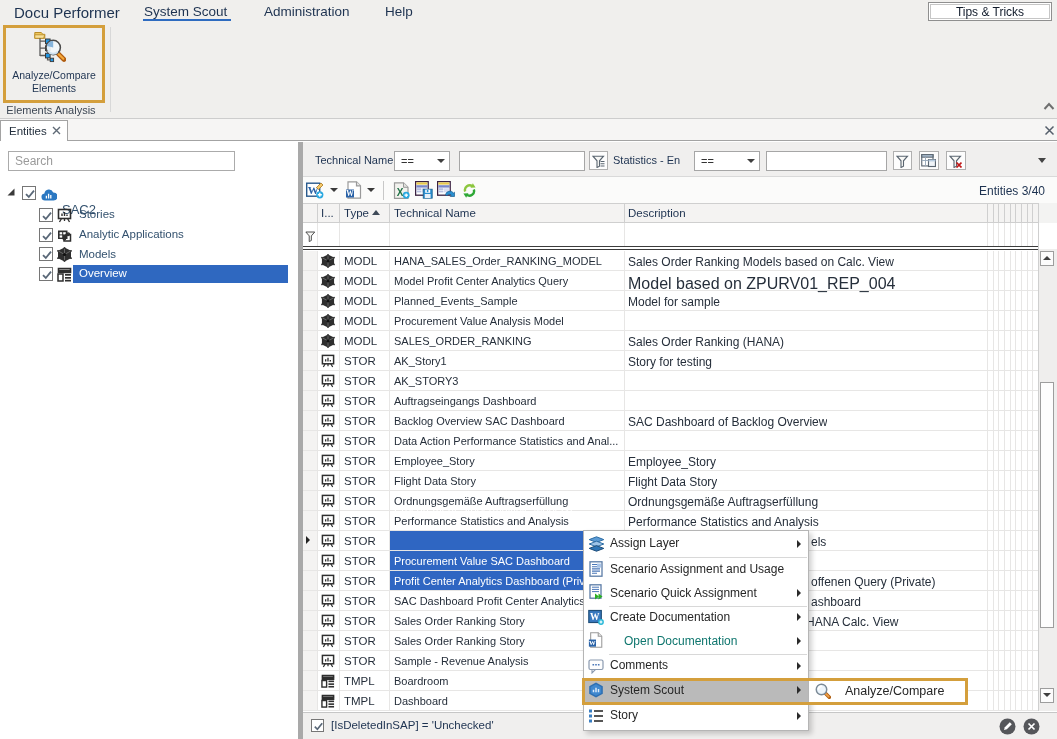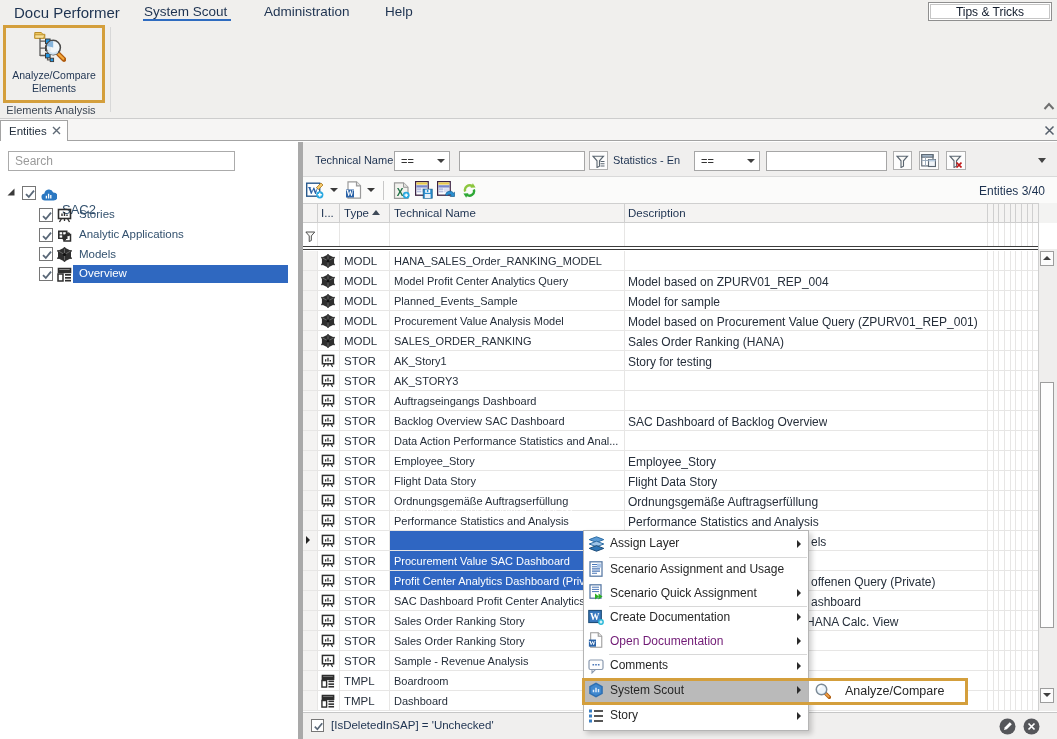--- a/index.html
+++ b/index.html
@@ -304,20 +304,21 @@
 <rect x="6.7" y="0.2" width="1.6" height="1.6" fill="#2e2e2e"></rect>
 <rect x="6.7" y="13.2" width="1.6" height="1.6" fill="#2e2e2e"></rect>
 <rect x="0.2" y="3.1" width="1.6" height="1.6" fill="#2e2e2e"></rect>
 <rect x="13.2" y="3.1" width="1.6" height="1.6" fill="#2e2e2e"></rect>
 <rect x="0.2" y="10.4" width="1.6" height="1.6" fill="#2e2e2e"></rect>
 <rect x="13.2" y="10.4" width="1.6" height="1.6" fill="#2e2e2e"></rect>
 </g>
       </svg></div>
 <div class="txt" style="left:344px;top:255px;font-size:11.5px;color:#262f3b">MODL</div>
 <div class="txt" style="left:394px;top:255px;font-size:11px;color:#262f3b;max-width:226px;overflow:hidden;text-overflow:ellipsis">HANA_SALES_Order_RANKING_MODEL</div>
+<div class="txt" style="left:628px;top:255px;font-size:12px;color:#262f3b;max-width:357px;overflow:hidden">Sales Order Ranking Models based on Calc. View</div>
 <div class="ab" style="left:303px;top:271px;width:14px;height:20px;background:#f4f3f2"></div>
 <div class="ab" style="left:303px;top:290px;width:735px;height:1px;background:#e7e6e5"></div>
 <div class="ab" style="left:317px;top:271px;width:1px;height:20px;background:#e7e6e5"></div>
 <div class="ab" style="left:339px;top:271px;width:1px;height:20px;background:#e7e6e5"></div>
 <div class="ab" style="left:389px;top:271px;width:1px;height:20px;background:#e7e6e5"></div>
 <div class="ab" style="left:624px;top:271px;width:1px;height:20px;background:#e7e6e5"></div>
 <div class="ab" style="left:987px;top:271px;width:1px;height:20px;background:#e7e6e5"></div>
 <div class="ab" style="left:992.7px;top:271px;width:1px;height:20px;background:#e7e6e5"></div>
 <div class="ab" style="left:998.3px;top:271px;width:1px;height:20px;background:#e7e6e5"></div>
 <div class="ab" style="left:1004.0px;top:271px;width:1px;height:20px;background:#e7e6e5"></div>
@@ -335,21 +336,21 @@
 <rect x="6.7" y="0.2" width="1.6" height="1.6" fill="#2e2e2e"></rect>
 <rect x="6.7" y="13.2" width="1.6" height="1.6" fill="#2e2e2e"></rect>
 <rect x="0.2" y="3.1" width="1.6" height="1.6" fill="#2e2e2e"></rect>
 <rect x="13.2" y="3.1" width="1.6" height="1.6" fill="#2e2e2e"></rect>
 <rect x="0.2" y="10.4" width="1.6" height="1.6" fill="#2e2e2e"></rect>
 <rect x="13.2" y="10.4" width="1.6" height="1.6" fill="#2e2e2e"></rect>
 </g>
       </svg></div>
 <div class="txt" style="left:344px;top:275px;font-size:11.5px;color:#262f3b">MODL</div>
 <div class="txt" style="left:394px;top:275px;font-size:11px;color:#262f3b;max-width:226px;overflow:hidden;text-overflow:ellipsis">Model Profit Center Analytics Query</div>
-<div class="txt" style="left:628px;top:275px;font-size:12px;color:#262f3b;max-width:357px;overflow:hidden">Model based on ZPURV01_REP_004</div>
+<div class="txt" style="left:628px;top:275px;font-size:16px;color:#262f3b;max-width:357px;overflow:hidden">Model based on ZPURV01_REP_004</div>
 <div class="ab" style="left:303px;top:291px;width:14px;height:20px;background:#f4f3f2"></div>
 <div class="ab" style="left:303px;top:310px;width:735px;height:1px;background:#e7e6e5"></div>
 <div class="ab" style="left:317px;top:291px;width:1px;height:20px;background:#e7e6e5"></div>
 <div class="ab" style="left:339px;top:291px;width:1px;height:20px;background:#e7e6e5"></div>
 <div class="ab" style="left:389px;top:291px;width:1px;height:20px;background:#e7e6e5"></div>
 <div class="ab" style="left:624px;top:291px;width:1px;height:20px;background:#e7e6e5"></div>
 <div class="ab" style="left:987px;top:291px;width:1px;height:20px;background:#e7e6e5"></div>
 <div class="ab" style="left:992.7px;top:291px;width:1px;height:20px;background:#e7e6e5"></div>
 <div class="ab" style="left:998.3px;top:291px;width:1px;height:20px;background:#e7e6e5"></div>
 <div class="ab" style="left:1004.0px;top:291px;width:1px;height:20px;background:#e7e6e5"></div>
@@ -399,21 +400,20 @@
 <rect x="6.7" y="0.2" width="1.6" height="1.6" fill="#2e2e2e"></rect>
 <rect x="6.7" y="13.2" width="1.6" height="1.6" fill="#2e2e2e"></rect>
 <rect x="0.2" y="3.1" width="1.6" height="1.6" fill="#2e2e2e"></rect>
 <rect x="13.2" y="3.1" width="1.6" height="1.6" fill="#2e2e2e"></rect>
 <rect x="0.2" y="10.4" width="1.6" height="1.6" fill="#2e2e2e"></rect>
 <rect x="13.2" y="10.4" width="1.6" height="1.6" fill="#2e2e2e"></rect>
 </g>
       </svg></div>
 <div class="txt" style="left:344px;top:315px;font-size:11.5px;color:#262f3b">MODL</div>
 <div class="txt" style="left:394px;top:315px;font-size:11px;color:#262f3b;max-width:226px;overflow:hidden;text-overflow:ellipsis">Procurement Value Analysis Model</div>
-<div class="txt" style="left:628px;top:315px;font-size:12px;color:#262f3b;max-width:357px;overflow:hidden">Model based on Procurement Value Query (ZPURV01_REP_001)</div>
 <div class="ab" style="left:303px;top:331px;width:14px;height:20px;background:#f4f3f2"></div>
 <div class="ab" style="left:303px;top:350px;width:735px;height:1px;background:#e7e6e5"></div>
 <div class="ab" style="left:317px;top:331px;width:1px;height:20px;background:#e7e6e5"></div>
 <div class="ab" style="left:339px;top:331px;width:1px;height:20px;background:#e7e6e5"></div>
 <div class="ab" style="left:389px;top:331px;width:1px;height:20px;background:#e7e6e5"></div>
 <div class="ab" style="left:624px;top:331px;width:1px;height:20px;background:#e7e6e5"></div>
 <div class="ab" style="left:987px;top:331px;width:1px;height:20px;background:#e7e6e5"></div>
 <div class="ab" style="left:992.7px;top:331px;width:1px;height:20px;background:#e7e6e5"></div>
 <div class="ab" style="left:998.3px;top:331px;width:1px;height:20px;background:#e7e6e5"></div>
 <div class="ab" style="left:1004.0px;top:331px;width:1px;height:20px;background:#e7e6e5"></div>
@@ -981,21 +981,21 @@
 <div class="txt" style="left:610px;top:610px;font-size:12px;color:#262626;z-index:62">Create Documentation</div>
 <div style="position:absolute;z-index:62;left:797px;top:613.0px;width:0;height:0;border-top:4.0px solid transparent;border-bottom:4.0px solid transparent;border-left:4.96px solid #2a2a2a;"></div>
 <div class="ab" style="left:588px;top:632px;z-index:62"><svg width="16" height="16" viewBox="0 0 16 16" style="">
         <g transform="scale(0.8888888888888888)">
 <path d="M3 0.8 h8.5 l4 4 v12.4 h-12.5 z" fill="#fff" stroke="#9a9a9a" stroke-width="1.2"></path>
 <path d="M11.5 0.8 v4 h4" fill="#e8e8e8" stroke="#9a9a9a" stroke-width="1.2"></path>
 <rect x="1" y="8.5" width="8" height="8" fill="#2a63a8"></rect>
 <text x="5" y="15" font-family="Liberation Serif" font-size="7.5" font-weight="bold" fill="#fff" text-anchor="middle">W</text>
 </g>
       </svg></div>
-<div class="txt" style="left:610px;top:634px;font-size:12px;color:#701a75;z-index:62">Open Documentation</div>
+<div class="txt" style="left:624px;top:634px;font-size:12px;color:#0f766e;z-index:62">Open Documentation</div>
 <div style="position:absolute;z-index:62;left:797px;top:636.5px;width:0;height:0;border-top:4.0px solid transparent;border-bottom:4.0px solid transparent;border-left:4.96px solid #2a2a2a;"></div>
 <div class="ab" style="left:588px;top:658px;z-index:62"><svg width="16" height="16" viewBox="0 0 16 16" style="">
         <g transform="scale(1.0)">
 <rect x="1" y="2" width="14" height="9.5" rx="1.5" fill="#fdfdfd" stroke="#8a9ab0" stroke-width="1.2"></rect>
 <path d="M4 11.5 l0 3.5 l3.5 -3.5 z" fill="#fdfdfd" stroke="#8a9ab0" stroke-width="1.1"></path>
 <path d="M4.5 6.8 h1.6 M7.2 6.8 h1.6 M9.9 6.8 h1.6" stroke="#4a77b8" stroke-width="1.4"></path>
 </g>
       </svg></div>
 <div class="txt" style="left:610px;top:658px;font-size:12px;color:#262626;z-index:62">Comments</div>
 <div style="position:absolute;z-index:62;left:797px;top:661.5px;width:0;height:0;border-top:4.0px solid transparent;border-bottom:4.0px solid transparent;border-left:4.96px solid #2a2a2a;"></div>

